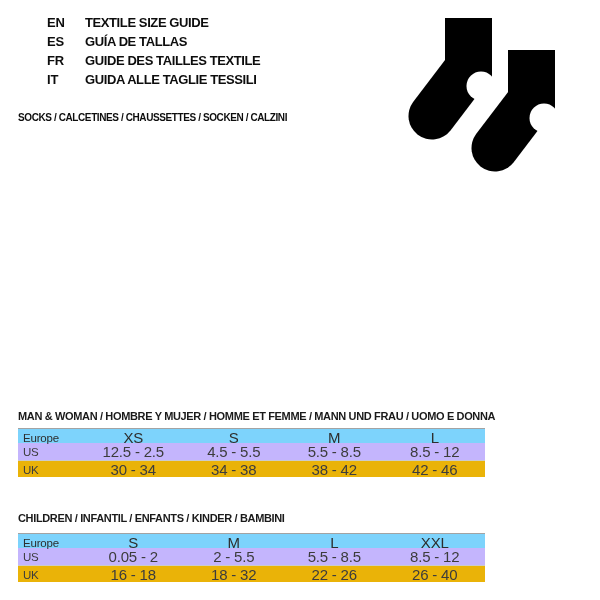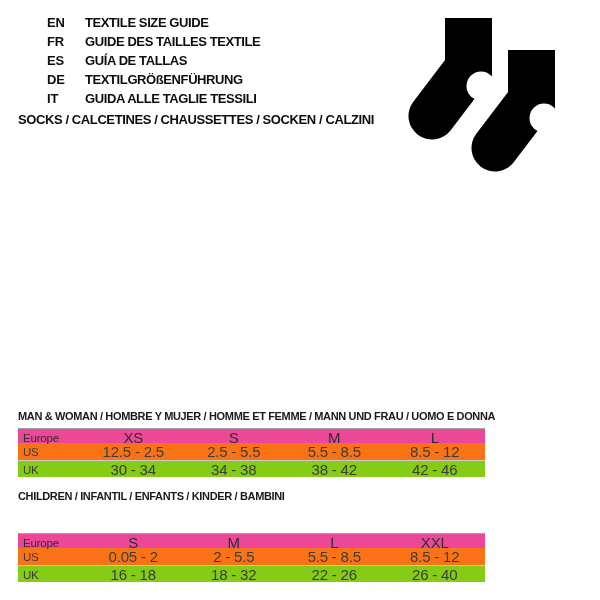--- a/index.html
+++ b/index.html
@@ -38,21 +38,21 @@
     font-weight: 700;
     color: #0d0d0d;
     letter-spacing: -0.4px;
     white-space: nowrap;
     text-align: right;
   }
   .category-line {
     position: absolute;
     left: 18px;
     top: 112px;
-    font-size: 13px;
+    font-size: 10px;
     font-weight: 700;
     color: #0d0d0d;
     letter-spacing: -0.4px;
     white-space: nowrap;
   }
 
   
   .socks-svg {
     position: absolute;
     left: 400px;
@@ -65,48 +65,48 @@
   .size-table-title {
     position: absolute;
     left: 18px;
     font-size: 11px;
     font-weight: 700;
     color: #1a1a1a;
     letter-spacing: -0.35px;
     white-space: nowrap;
   }
   #t1-title { top: 410px; }
-  #t2-title { top: 490px; }
+  #t2-title { top: 512px; }
 
   .size-table {
     position: absolute;
     left: 18px;
     width: 467px;
   }
   #t1 { top: 428px; }
   #t2 { top: 533px; }
 
   .tr {
     display: grid;
     grid-template-columns: 65px 1fr 1fr 1fr 1fr;
     align-items: center;
   }
   .tr.head {
     height: 14px;
-    background: #ec4899;
+    background: #7dd3fc;
     border-top: 1px solid #a3a3a3;
   }
   .tr.r0 {
     height: 17px;
-    background: #f97316;
+    background: #c4b5fd;
     border-bottom: 1px solid #cbcbcb;
   }
   .tr.r1 {
     height: 16px;
-    background: #84cc16;
+    background: #eab308;
   }
   .td {
     font-size: 15px;
     text-align: center;
     color: #3c3c3c;
     letter-spacing: -0.2px;
     white-space: nowrap;
   }
   .tr.head .td { color: #2e2e2e; }
   .td.c0 {
@@ -117,30 +117,26 @@
 </style>
 </head>
 <body>
 
 <div class="lang-block">
   <div class="lang-row">
     <span class="lang-code">EN</span>
     <span class="lang-label">TEXTILE SIZE GUIDE</span>
   </div>
   <div class="lang-row">
+    <span class="lang-code">ES</span>
+    <span class="lang-label">GUÍA DE TALLAS</span>
+  </div>
+  <div class="lang-row">
     <span class="lang-code">FR</span>
     <span class="lang-label">GUIDE DES TAILLES TEXTILE</span>
-  </div>
-  <div class="lang-row">
-    <span class="lang-code">ES</span>
-    <span class="lang-label">GUÍA DE TALLAS</span>
-  </div>
-  <div class="lang-row">
-    <span class="lang-code">DE</span>
-    <span class="lang-label">TEXTILGRÖßENFÜHRUNG</span>
   </div>
   <div class="lang-row">
     <span class="lang-code">IT</span>
     <span class="lang-label">GUIDA ALLE TAGLIE TESSILI</span>
   </div>
 </div>
 
 <div class="category-line">SOCKS / CALCETINES / CHAUSSETTES / SOCKEN / CALZINI</div>
 
 <svg class="socks-svg" viewBox="400 5 185 175" aria-hidden="true">
@@ -161,21 +157,21 @@
   <div class="tr head">
     <div class="td c0">Europe</div>
     <div class="td">XS</div>
     <div class="td">S</div>
     <div class="td">M</div>
     <div class="td">L</div>
   </div>
   <div class="tr r0">
     <div class="td c0">US</div>
     <div class="td">12.5 - 2.5</div>
-    <div class="td">2.5 - 5.5</div>
+    <div class="td">4.5 - 5.5</div>
     <div class="td">5.5 - 8.5</div>
     <div class="td">8.5 - 12</div>
   </div>
   <div class="tr r1">
     <div class="td c0">UK</div>
     <div class="td">30 - 34</div>
     <div class="td">34 - 38</div>
     <div class="td">38 - 42</div>
     <div class="td">42 - 46</div>
   </div>

